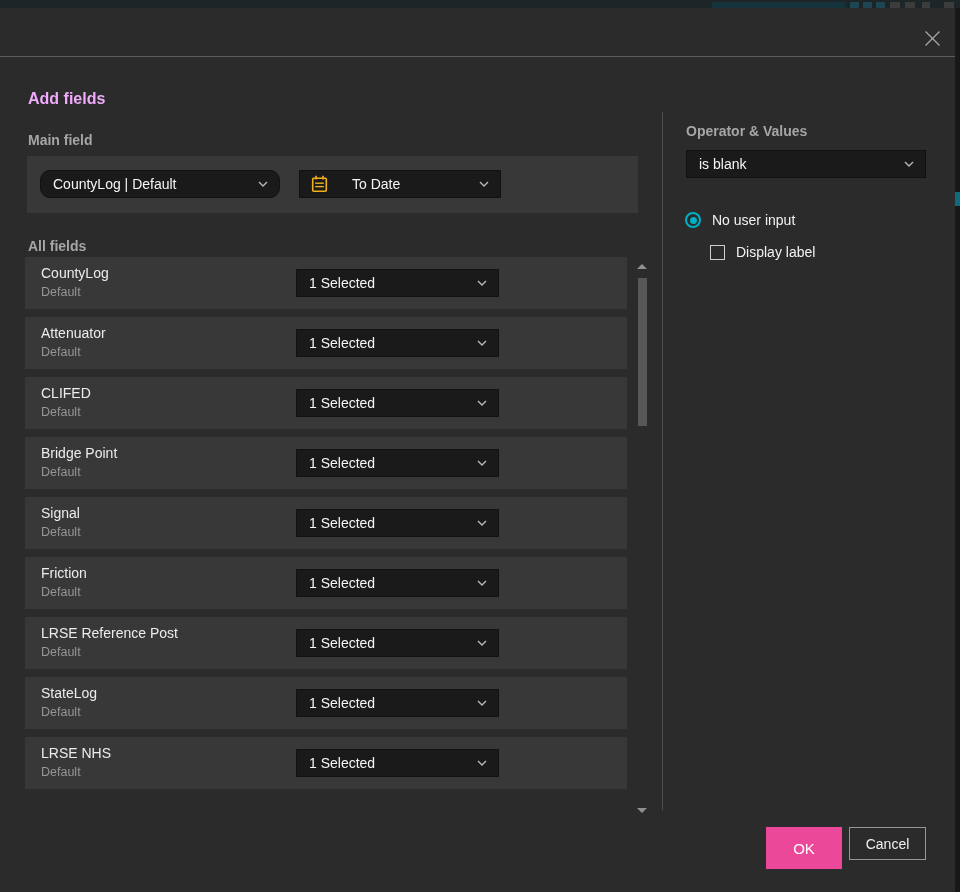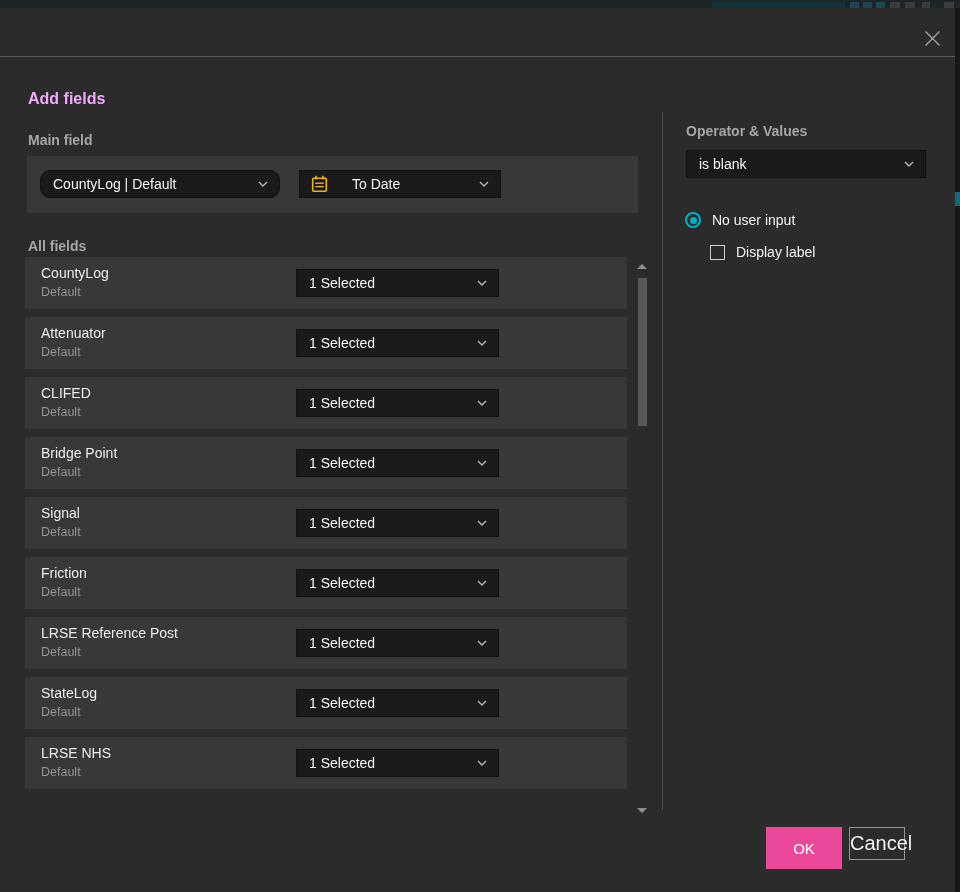--- a/index.html
+++ b/index.html
@@ -74,23 +74,23 @@
 
   #checkbox-row { position:absolute; left:710px; top:244px; display:flex; align-items:center;
                   cursor:pointer; }
   .checkbox-box { width:15px; height:15px; border:1.5px solid #cfcfcf; background:transparent; }
   #checkbox-label { margin-left:11px; font-size:14px; color:#f2f2f2; }
 
   
   #ok-btn { position:absolute; left:766px; top:827px; width:76px; height:42px;
             background:#ec4899; border:none; color:#ffffff; font-size:15px;
             font-family:inherit; cursor:pointer; }
-  #cancel-btn { position:absolute; left:849px; top:827px; width:56px; height:33px;
+  #cancel-btn { position:absolute; left:849px; top:827px; width:77px; height:33px;
                 background:transparent; border:1px solid #969696; color:#f0f0f0;
-                font-size:20px; font-family:inherit; cursor:pointer; }
+                font-size:14px; font-family:inherit; cursor:pointer; }
 </style>
 </head>
 <body>
 
 <div id="top-strip">
   <div class="strip-btn" style="left:712px; width:133px; background:#15333b; color:#35b6c4; font-size:13px;
               display:flex; align-items:center; justify-content:center;">
 
     <span>Live view</span>
   </div>

